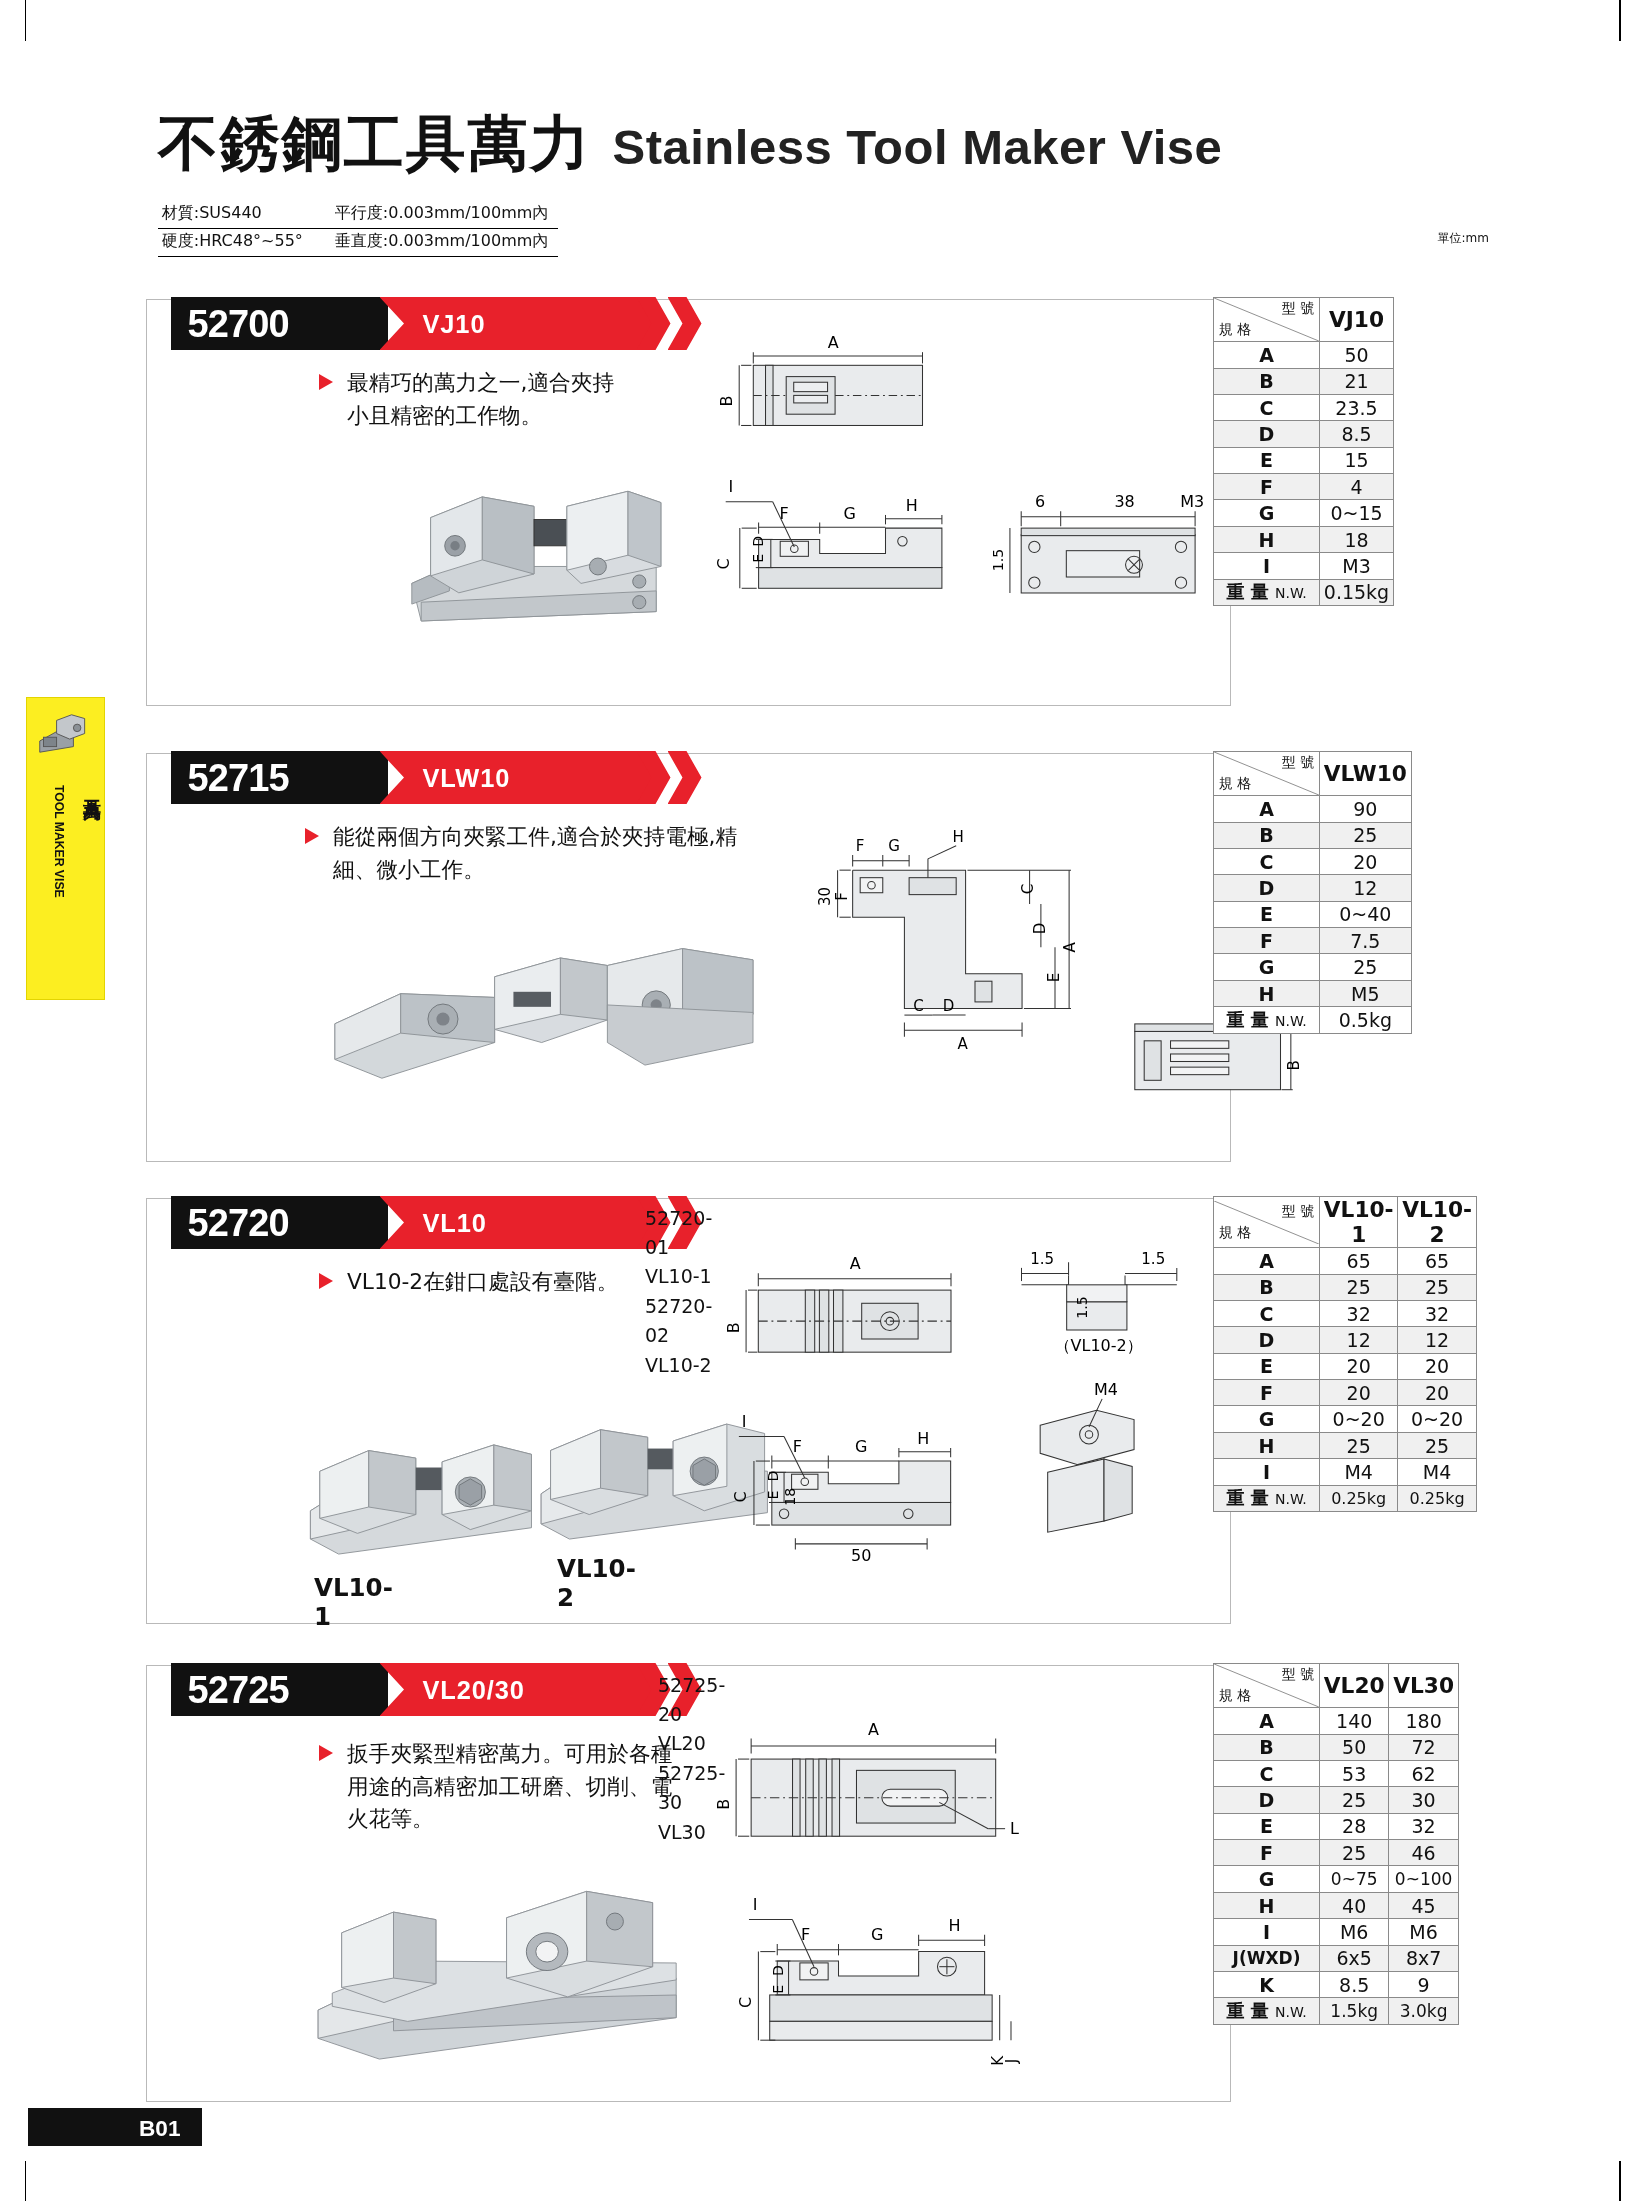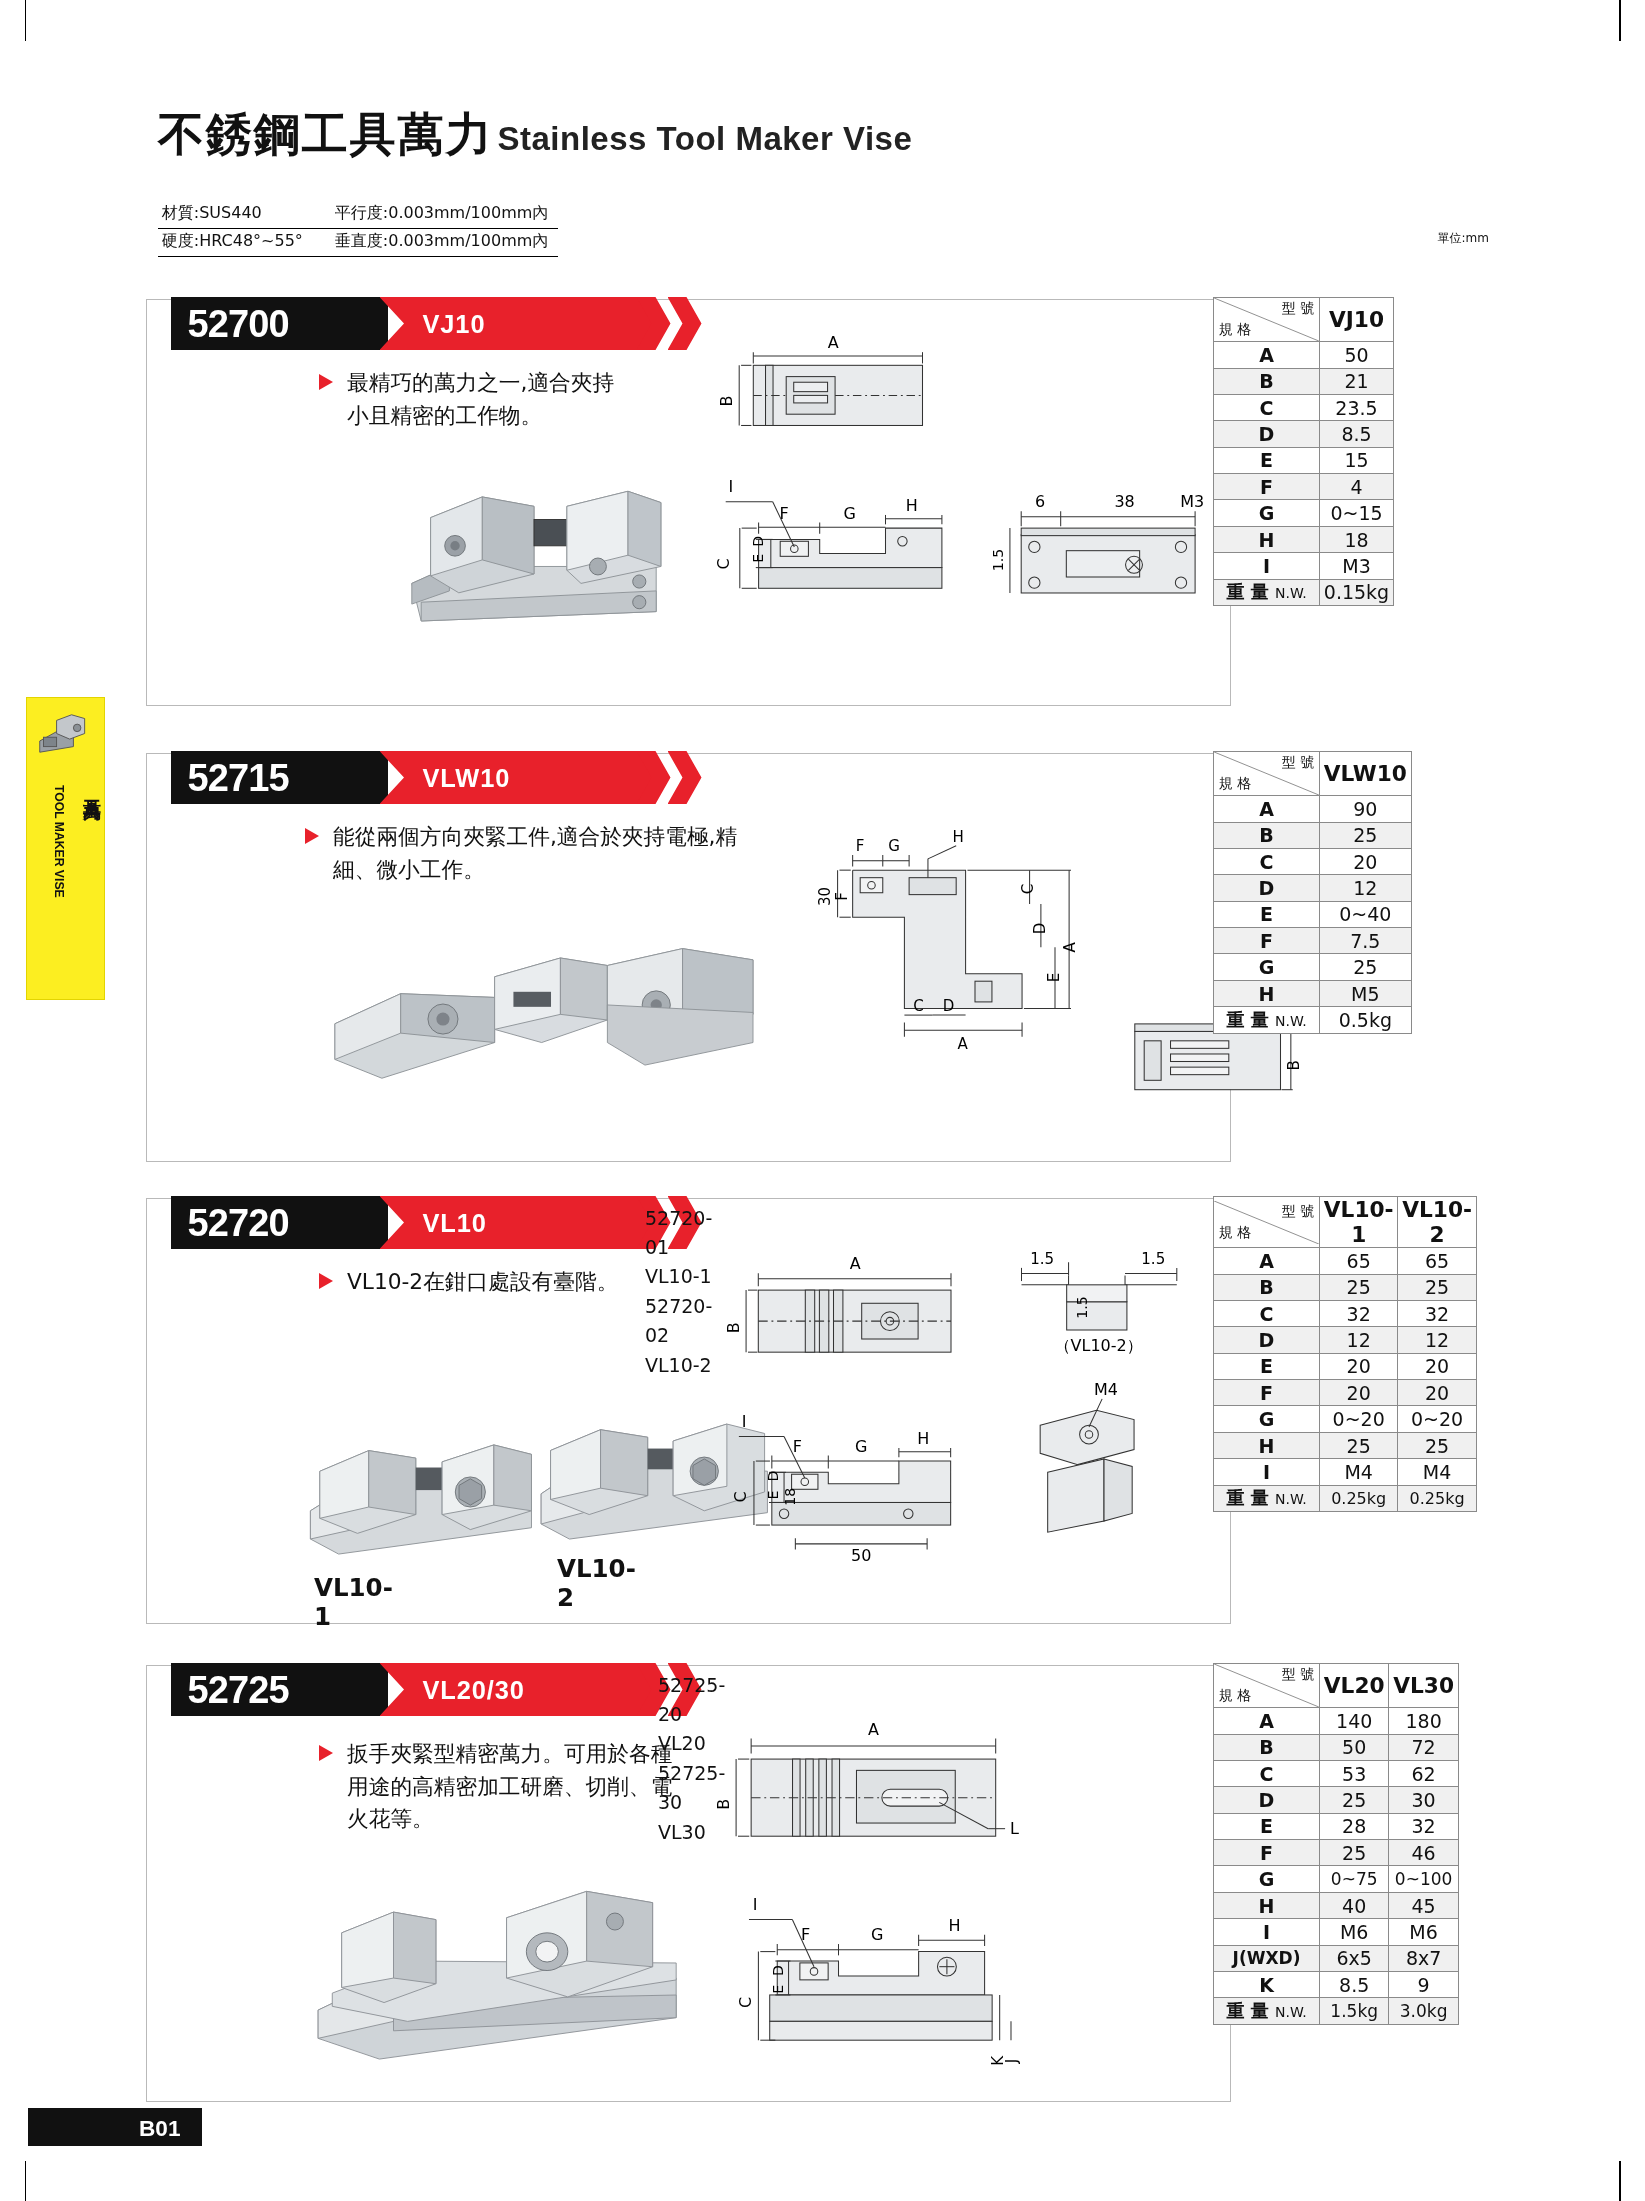--- a/index.html
+++ b/index.html
@@ -12,26 +12,26 @@
     overflow:hidden;
   }
   
   .crop { position:absolute; background:#000; }
   .crop-v { width:1.9px; height:41px; }
 
   
   .header { position:absolute; left:158px; top:104px; width:1318px; }
   .title-cn {
     font-family:"DejaVu Sans", sans-serif;
-    font-size:46px; font-weight:bold; letter-spacing:1.9px;
+    font-size:60px; font-weight:bold; letter-spacing:1.9px;
     display:inline-block; vertical-align:baseline;
   }
   .title-en {
-    font-size:33px; font-weight:bold; color:#222;
-    display:inline-block; vertical-align:baseline;
+    font-size:49px; font-weight:bold; color:#222;
+    display:inline-block; margin-left:17px; vertical-align:baseline;
     letter-spacing:0.5px;
   }
   .spec-table { position:absolute; left:158px; top:200px; font-size:16px; }
   .spec-table table { border-collapse:collapse; }
   .spec-table td {
     border-bottom:1.4px solid #000; padding:2.8px 9.4px 3.8px 3.8px;
     font-family:"DejaVu Sans", sans-serif; white-space:nowrap;
   }
   .spec-table td.c2 { padding-left:22.6px; }
   .unit-note {

